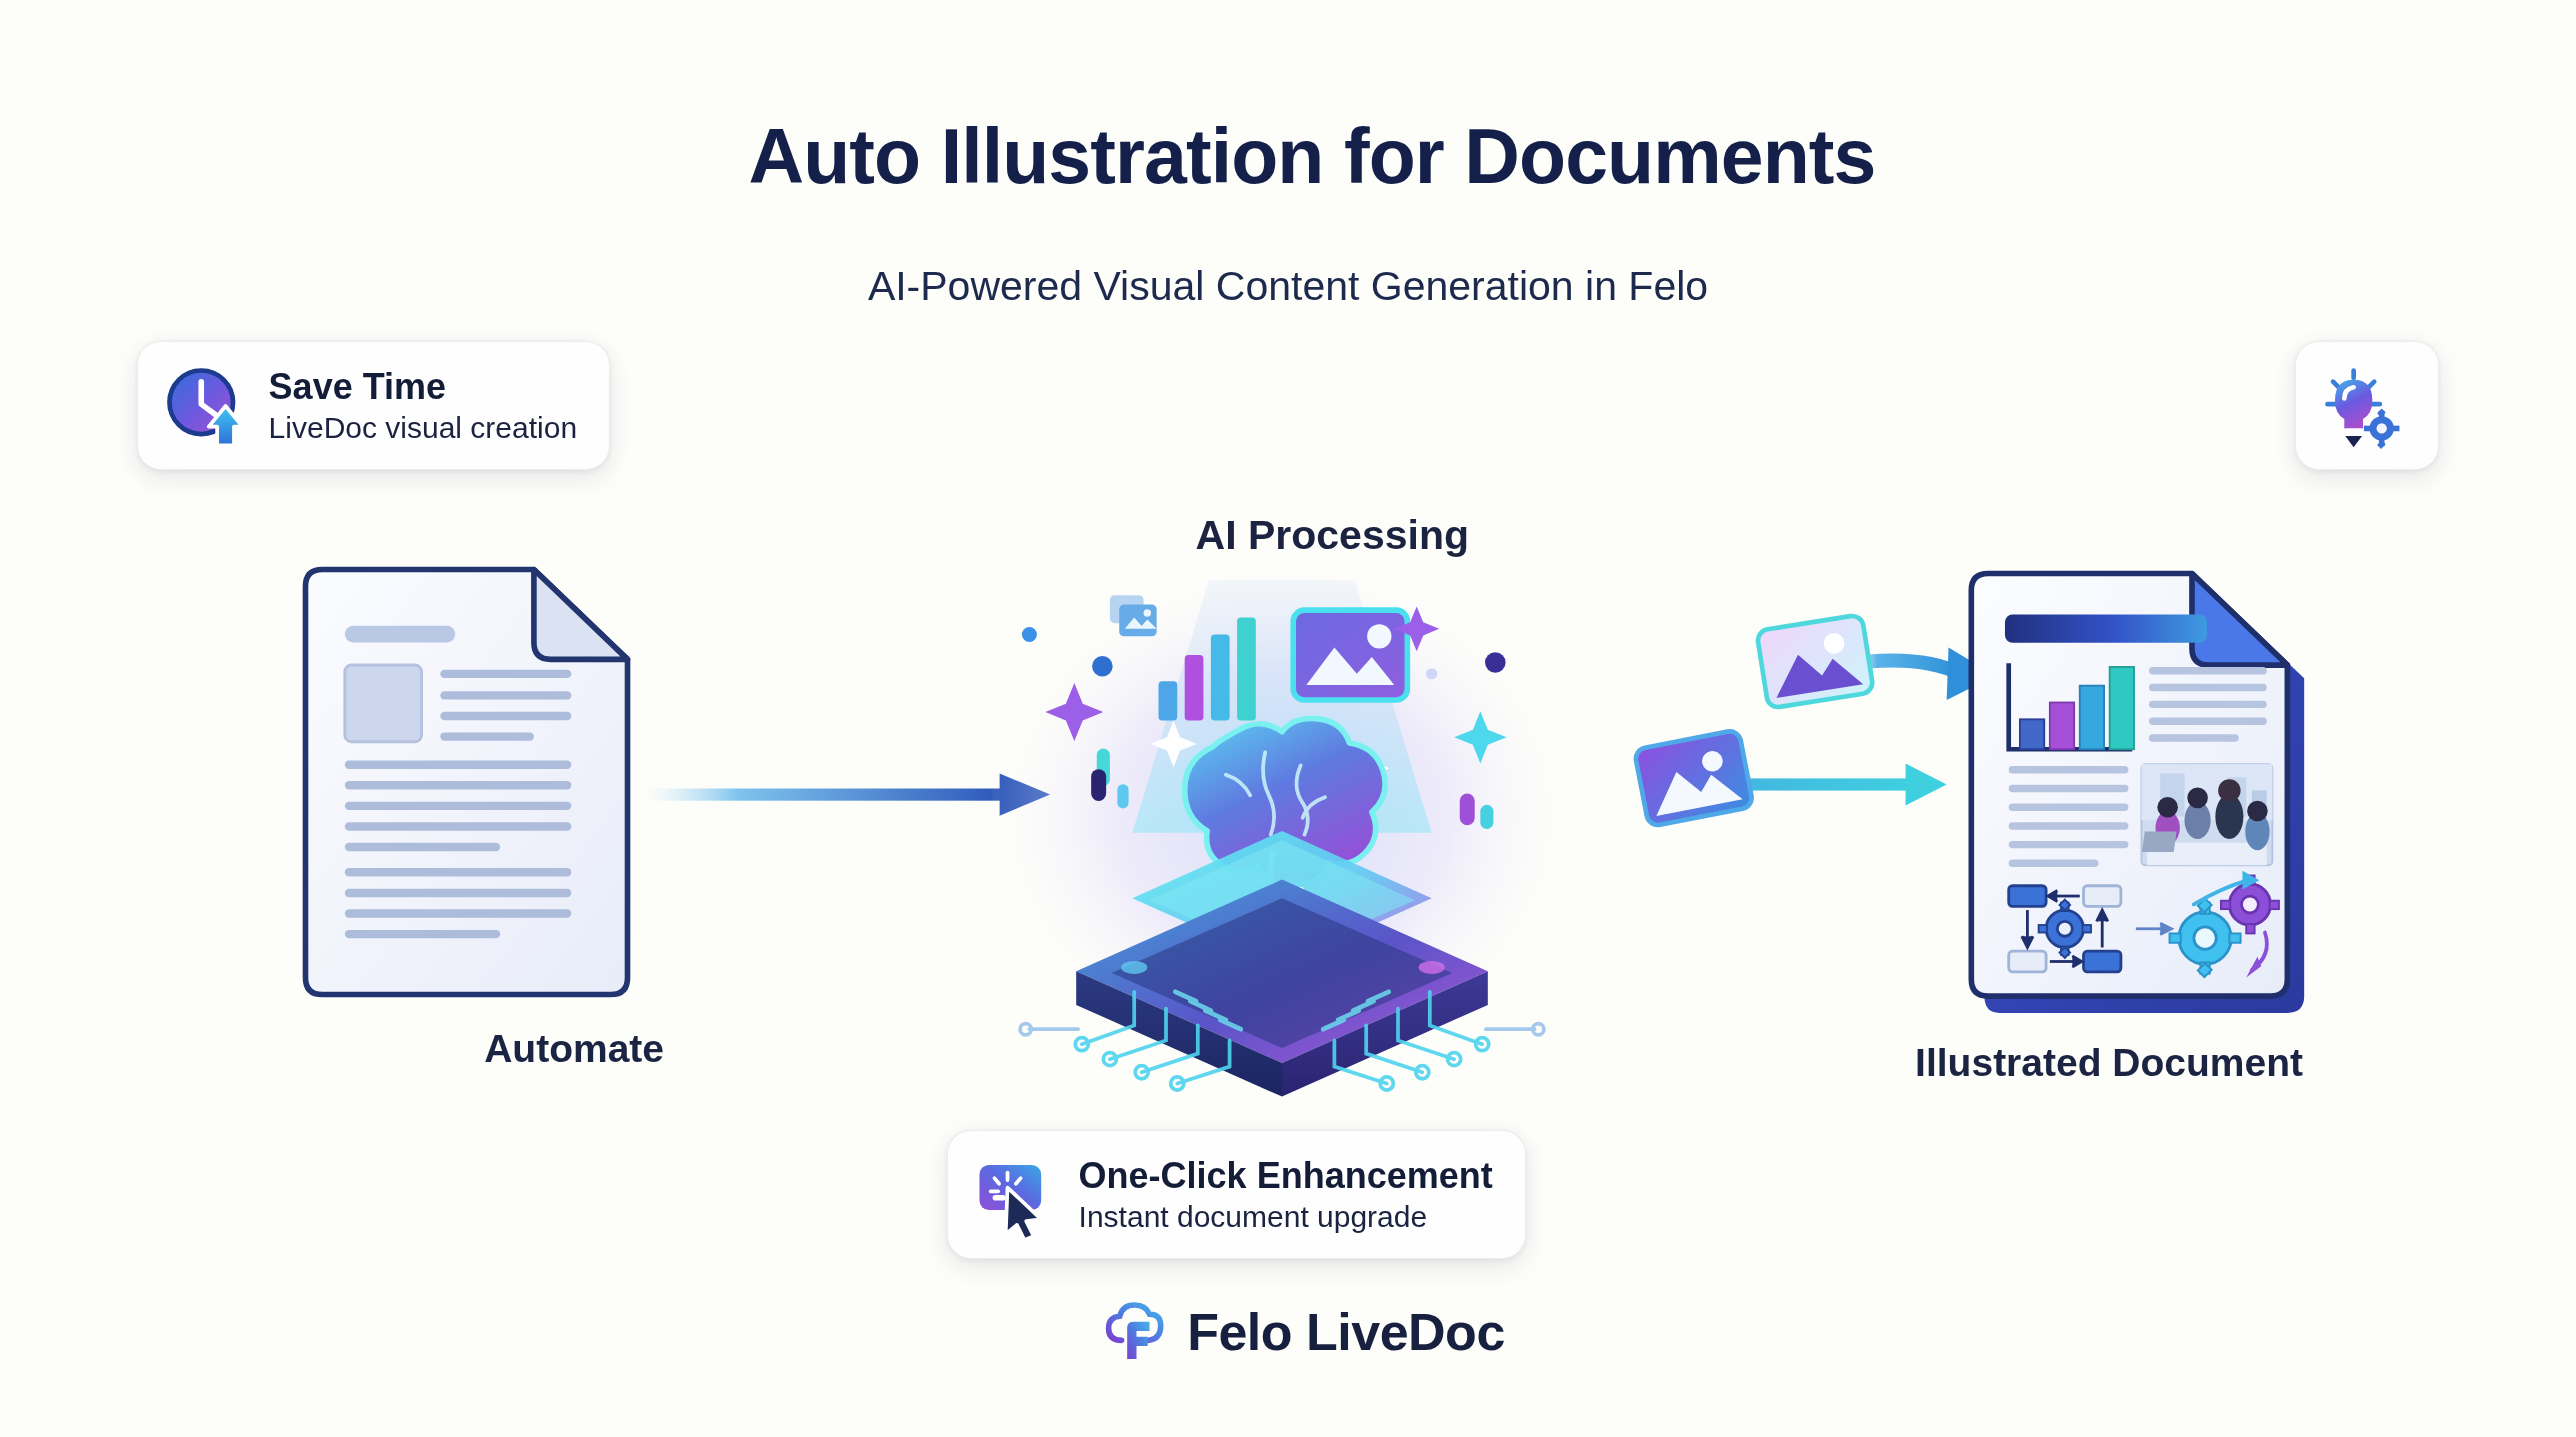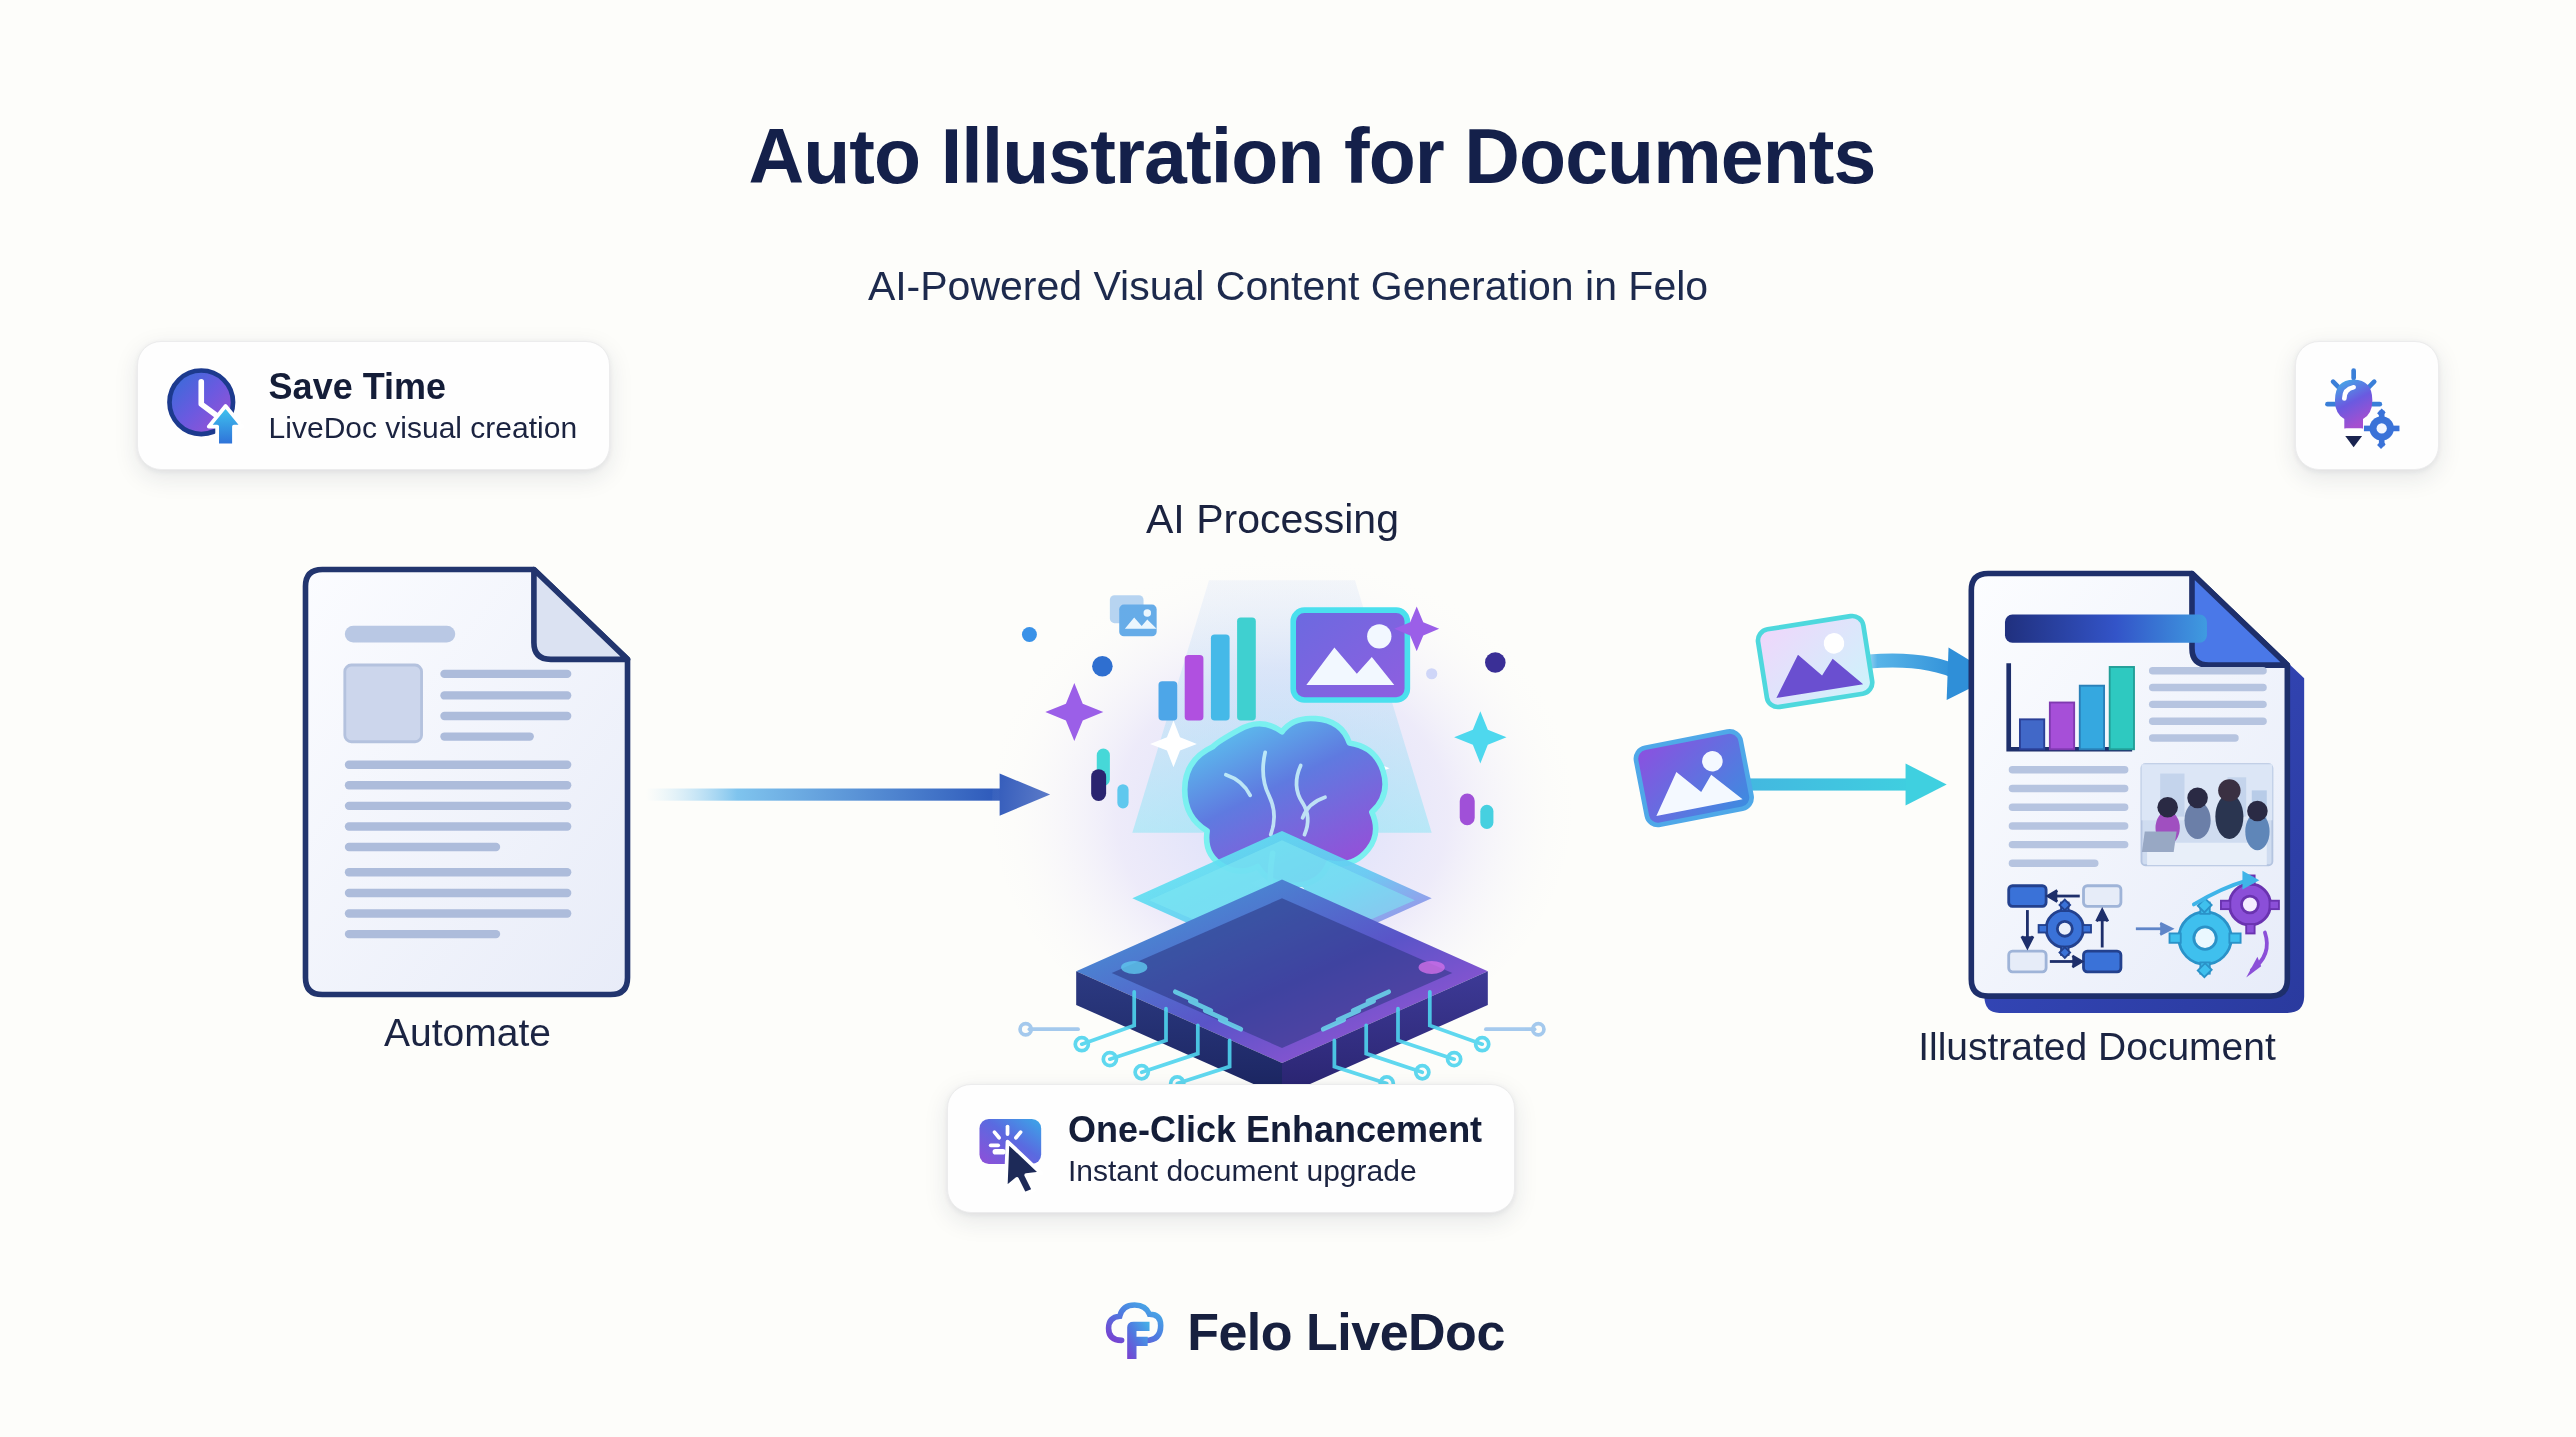--- a/index.html
+++ b/index.html
@@ -38,27 +38,28 @@
     padding:20.6px 32px 20.6px 24px;
     gap:20.6px;
   }
   .card-icon { width:86px; height:86px; flex:none; position:relative; }
   .card-text { display:flex; flex-direction:column; gap:3.7px; }
   .card-title { font-size:36px; font-weight:bold; color:#141d38; white-space:nowrap; }
   .card-sub  { font-size:30px; font-weight:400; color:#1b2340; white-space:nowrap; }
 
   #card-save-time     { left:137px;  top:341px;align-items:center; }
   #card-smart-gen     { right:137px; top:341px; }
-  #card-one-click     { left:947px; top:1084px;gap:10px; }
+  #card-one-click     { left:947px; top:1130px; }
 
   
   .node-label {
-    position:absolute; text-align:center;
-    font-size:39px; color:#1b2442; font-weight:400;
+    position:absolute; text-align:right;
+    font-size:39px; color:#1b2442; font-weight:700;
     white-space:nowrap;
+    margin-top:16px;
   }
   #label-document    { left:271px;  top:1011px; width:393px; }
   #label-illustrated { left:1891px; top:1025px; width:412px; }
   #label-ai {
     left:1076px; top:496px; width:393px;
     font-size:41px; color:#1b2340;
   }
 
   
   .doc { position:absolute; }

